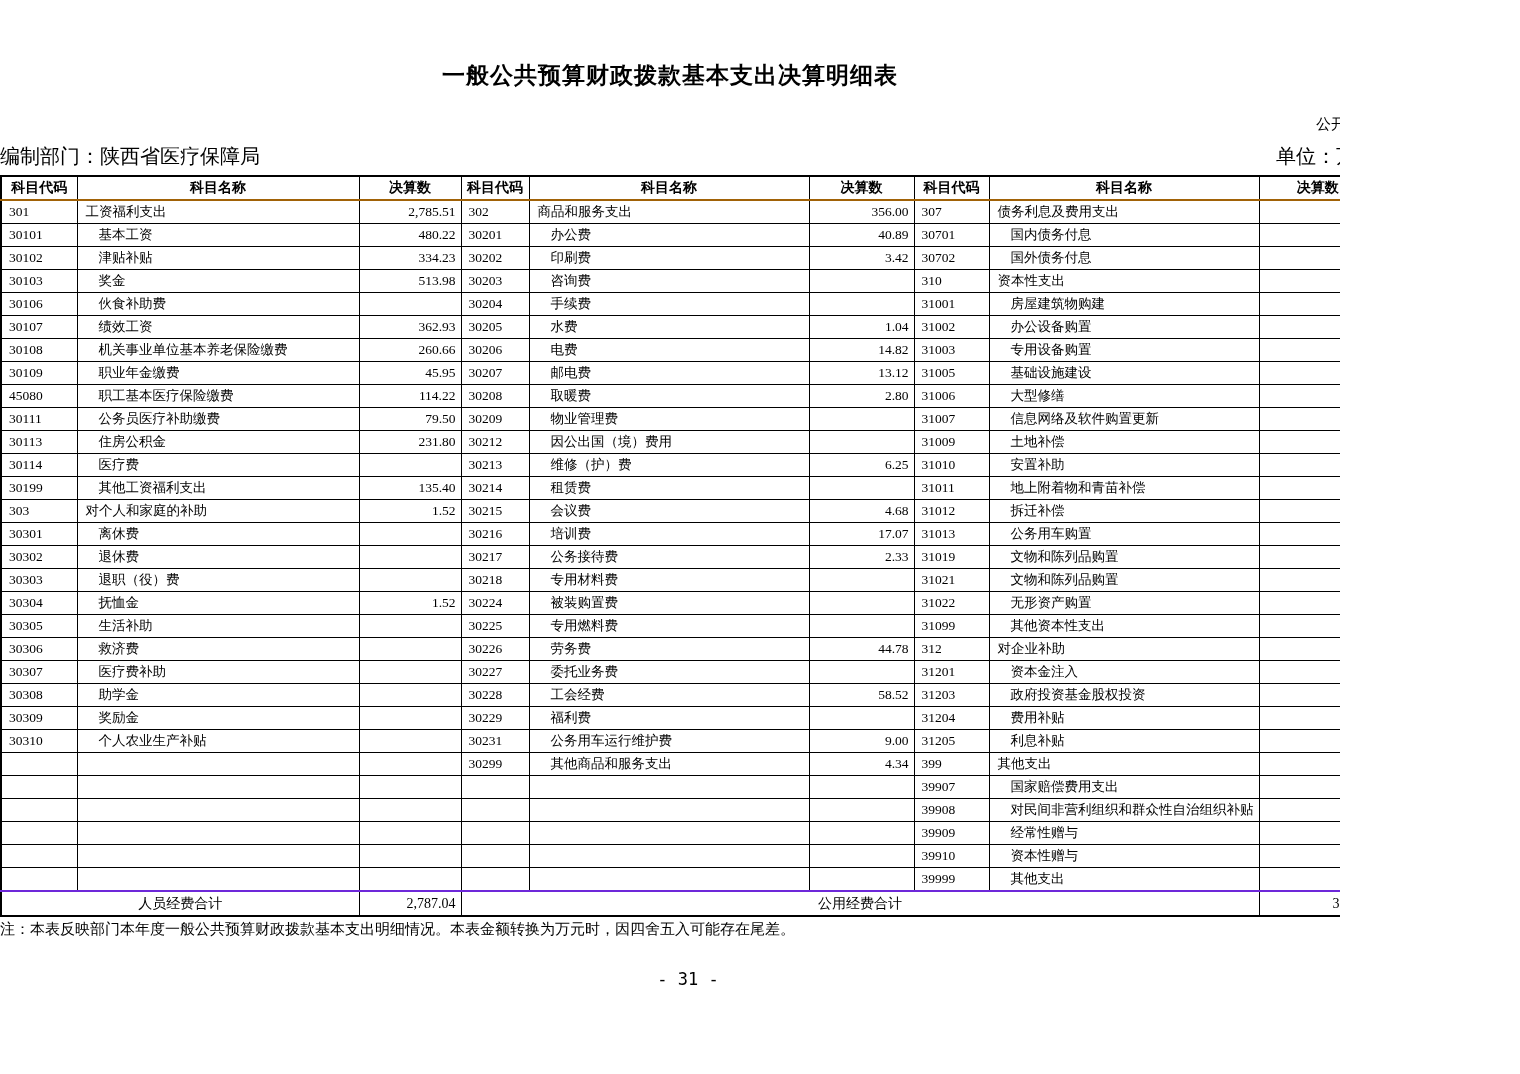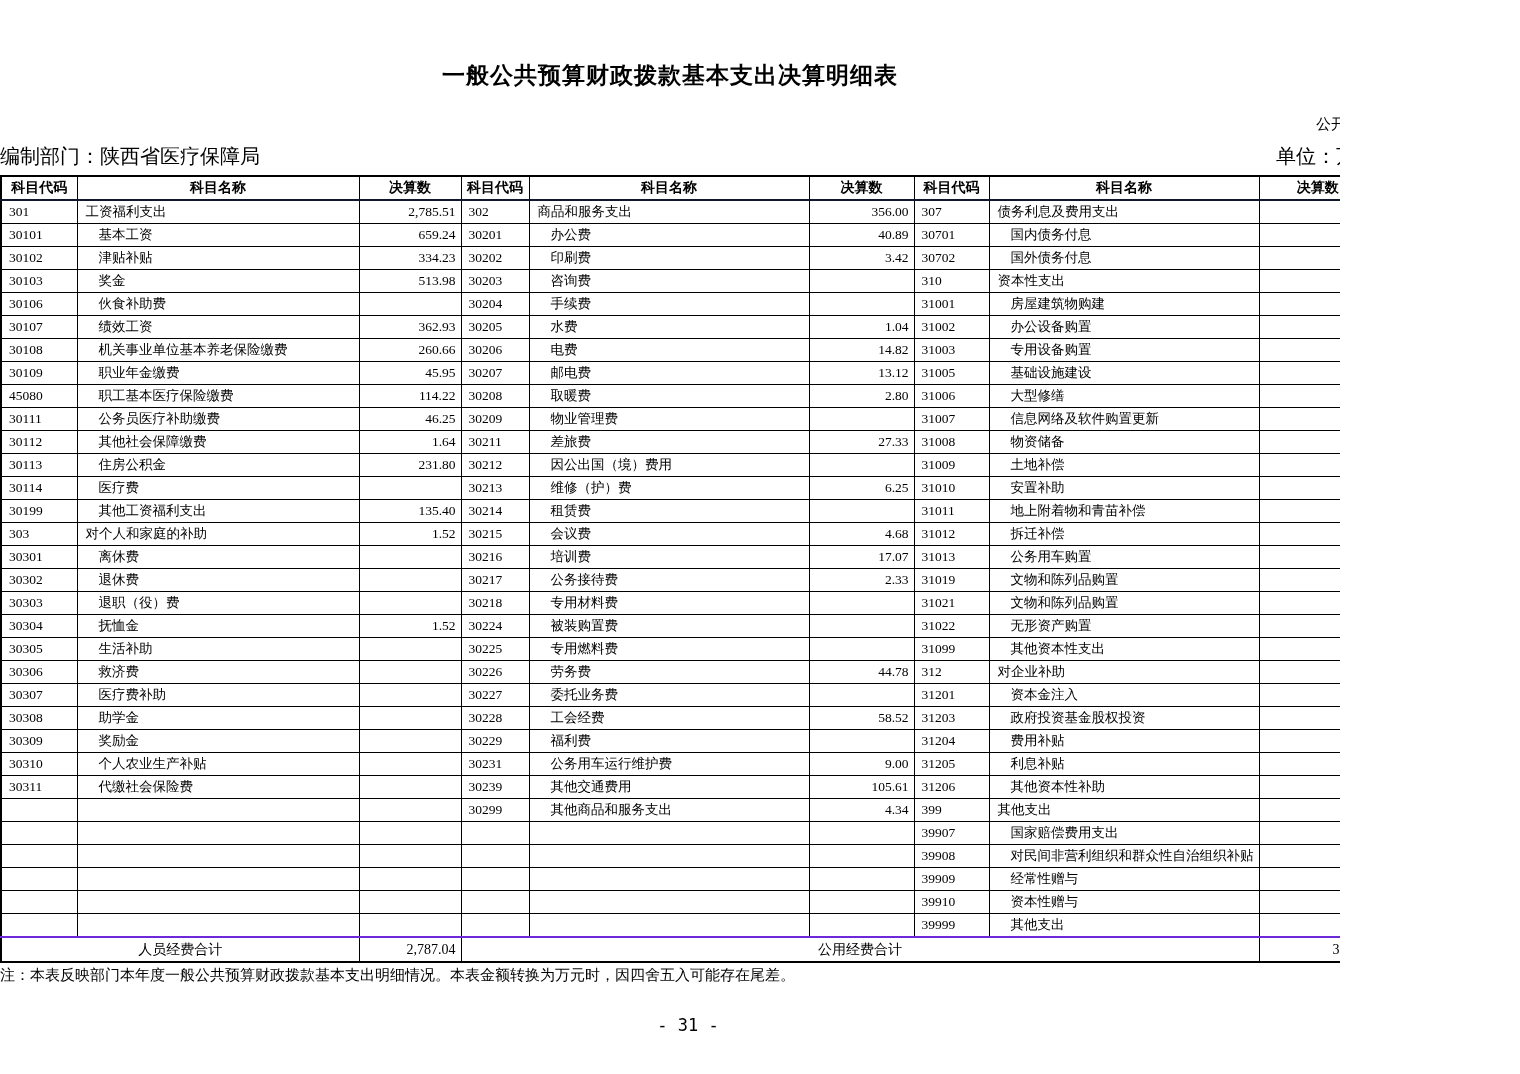--- a/index.html
+++ b/index.html
@@ -33,21 +33,21 @@
   }
   .budget th, .budget td {
     border: 1px solid #000;
     height: 22px;
     line-height: 22px;
     padding: 0;
     overflow: hidden;
     white-space: nowrap;
     font-size: 13.5px;
   }
-  .budget thead th { font-weight: 700; text-align: center; font-size: 14px; border-bottom: 2px solid #0f172a; }
+  .budget thead th { font-weight: 700; text-align: center; font-size: 14px; border-bottom: 2px solid #a16207; }
   .budget td.code  { padding-left: 7px; text-align: left; }
   .budget td.name  { padding-left: 8px; text-align: left; }
   .budget td.name.indent { padding-left: 21px; }
   .budget td.value { padding-right: 5px; text-align: right; }
   .budget tfoot td { height: 23px; line-height: 23px; font-size: 14px; border-top: 2px solid #6d28d9; }
   .budget td.total-label { text-align: center; }
   .note { margin-top: 3px; font-size: 15px; }
   .page-number {
     margin-top: 30px;
     text-align: center;
@@ -104,21 +104,21 @@
             <td class="code">302</td>
             <td class="name">商品和服务支出</td>
             <td class="value">356.00</td>
             <td class="code">307</td>
             <td class="name">债务利息及费用支出</td>
             <td class="value"></td>
           </tr>
           <tr>
             <td class="code">30101</td>
             <td class="name indent">基本工资</td>
-            <td class="value">659.24</td>
+            <td class="value">480.22</td>
             <td class="code">30201</td>
             <td class="name indent">办公费</td>
             <td class="value">40.89</td>
             <td class="code">30701</td>
             <td class="name indent">国内债务付息</td>
             <td class="value"></td>
           </tr>
           <tr>
             <td class="code">30102</td>
             <td class="name indent">津贴补贴</td>
@@ -192,37 +192,26 @@
             <td class="code">30208</td>
             <td class="name indent">取暖费</td>
             <td class="value">2.80</td>
             <td class="code">31006</td>
             <td class="name indent">大型修缮</td>
             <td class="value"></td>
           </tr>
           <tr>
             <td class="code">30111</td>
             <td class="name indent">公务员医疗补助缴费</td>
-            <td class="value">46.25</td>
+            <td class="value">79.50</td>
             <td class="code">30209</td>
             <td class="name indent">物业管理费</td>
             <td class="value"></td>
             <td class="code">31007</td>
             <td class="name indent">信息网络及软件购置更新</td>
-            <td class="value"></td>
-          </tr>
-          <tr>
-            <td class="code">30112</td>
-            <td class="name indent">其他社会保障缴费</td>
-            <td class="value">1.64</td>
-            <td class="code">30211</td>
-            <td class="name indent">差旅费</td>
-            <td class="value">27.33</td>
-            <td class="code">31008</td>
-            <td class="name indent">物资储备</td>
             <td class="value"></td>
           </tr>
           <tr>
             <td class="code">30113</td>
             <td class="name indent">住房公积金</td>
             <td class="value">231.80</td>
             <td class="code">30212</td>
             <td class="name indent">因公出国（境）费用</td>
             <td class="value"></td>
             <td class="code">31009</td>
@@ -363,31 +352,20 @@
           </tr>
           <tr>
             <td class="code">30310</td>
             <td class="name indent">个人农业生产补贴</td>
             <td class="value"></td>
             <td class="code">30231</td>
             <td class="name indent">公务用车运行维护费</td>
             <td class="value">9.00</td>
             <td class="code">31205</td>
             <td class="name indent">利息补贴</td>
-            <td class="value"></td>
-          </tr>
-          <tr>
-            <td class="code">30311</td>
-            <td class="name indent">代缴社会保险费</td>
-            <td class="value"></td>
-            <td class="code">30239</td>
-            <td class="name indent">其他交通费用</td>
-            <td class="value">105.61</td>
-            <td class="code">31206</td>
-            <td class="name indent">其他资本性补助</td>
             <td class="value"></td>
           </tr>
           <tr>
             <td class="code"></td>
             <td class="name"></td>
             <td class="value"></td>
             <td class="code">30299</td>
             <td class="name indent">其他商品和服务支出</td>
             <td class="value">4.34</td>
             <td class="code">399</td>

